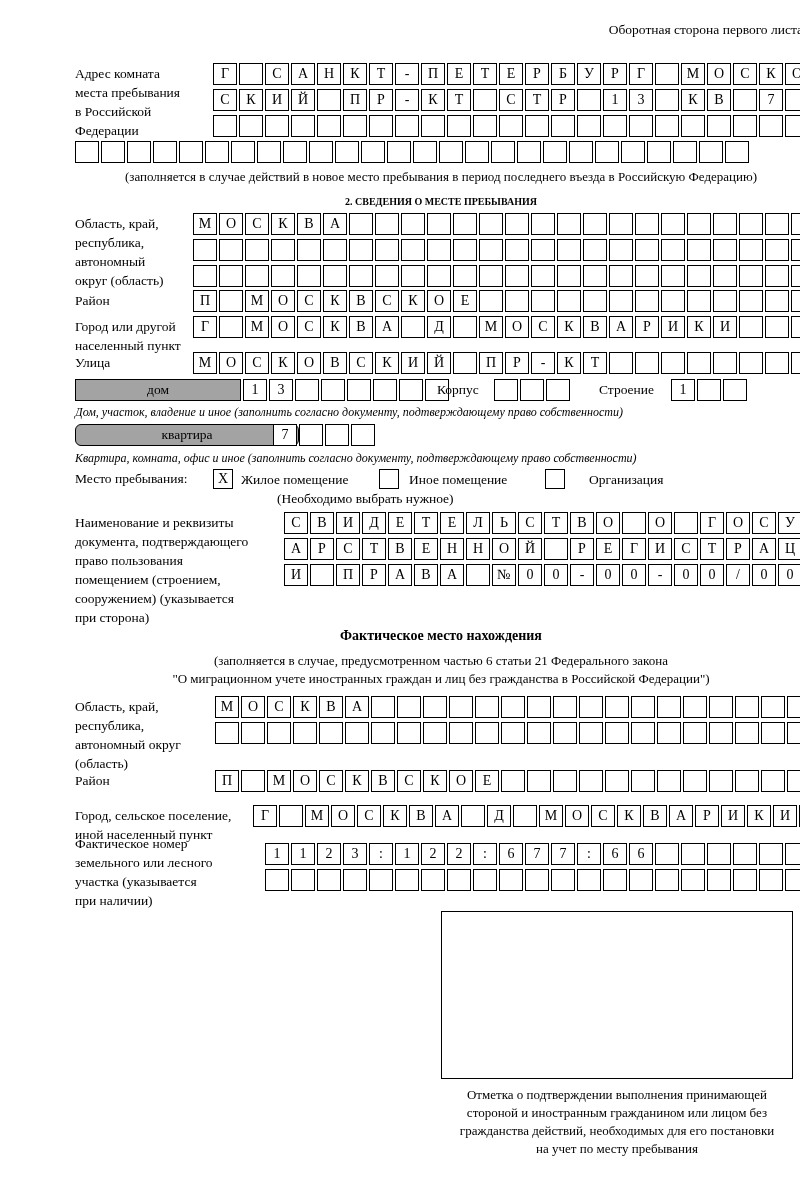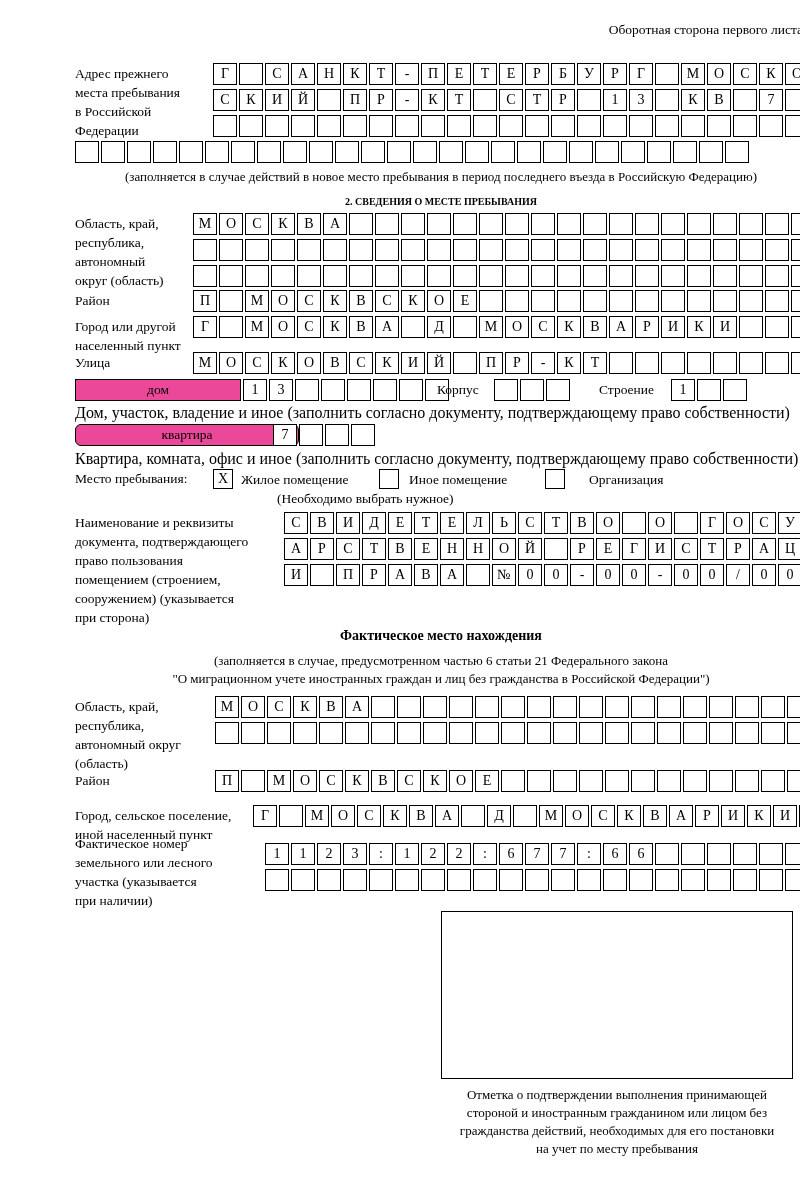--- a/index.html
+++ b/index.html
@@ -36,21 +36,22 @@
   .lbl-c {
     position: absolute;
     font-size: 13.5px;
     line-height: 19px;
     text-align: center;
   }
   .bold {
     font-weight: bold;
   }
   .small {
-    font-size: 16px;
+    font-size: 12px;
+    font-style: italic;
   }
   
   .cells {
     position: absolute;
     display: flex;
   }
   .cell {
     width: 24px;
     height: 22px;
     border: 1px solid #000;
@@ -63,21 +64,21 @@
     background: #fff;
   }
   .wide-field {
     position: absolute;
     border: 1px solid #000;
     box-sizing: border-box;
     height: 22px;
     text-align: center;
     font-size: 13.5px;
     line-height: 20px;
-    background: #ec4899;
+    background: #a3a3a3;
   }
   .chk {
     width: 20px;
     height: 20px;
     border: 1px solid #000;
     box-sizing: border-box;
     display: inline-block;
     text-align: center;
     font-size: 14px;
     line-height: 18px;
@@ -96,21 +97,21 @@
     line-height: 18px;
   }
 </style>
 </head>
 <body>
 
 <div class="page">
 
   <div class="hdr-right">Оборотная сторона первого листа</div>
 
-  <div class="lbl" style="left:34px; top:64px;">Адрес прежнего
+  <div class="lbl" style="left:34px; top:64px;">Адрес комната
 места пребывания
 в Российской
 Федерации</div>
 
   <div class="cells" id="prev-row-0" style="left:172px; top:63px;">
       <div class="cell">Г</div>
       <div class="cell"></div>
       <div class="cell">С</div>
       <div class="cell">А</div>
       <div class="cell">Н</div>

